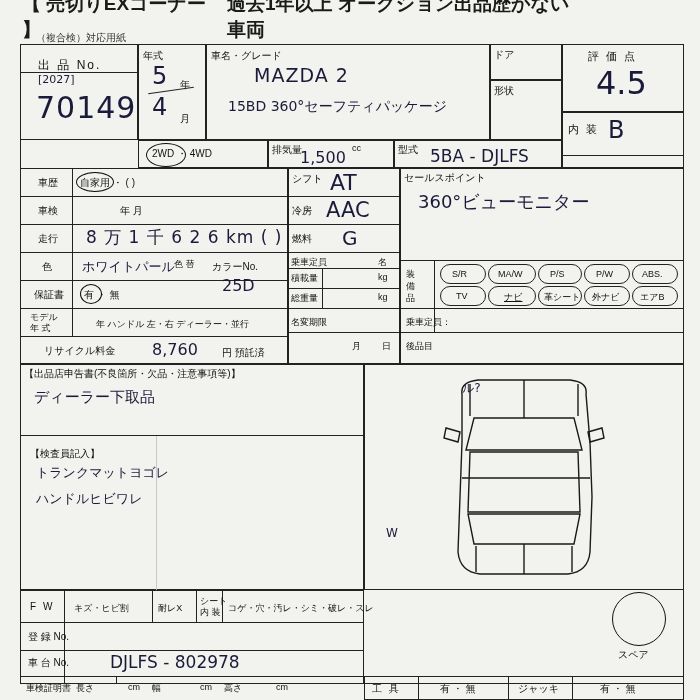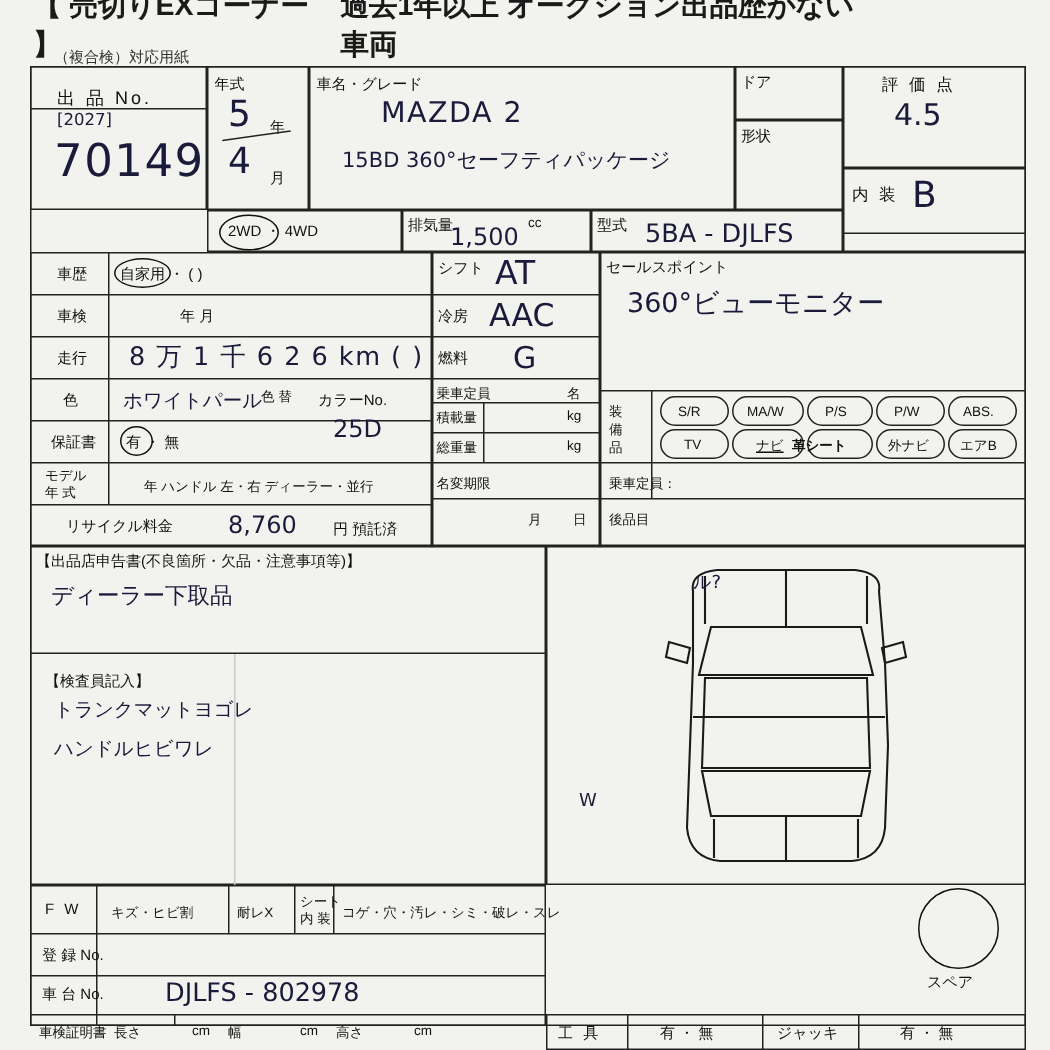--- a/index.html
+++ b/index.html
@@ -63,21 +63,21 @@
   <div class="hw" style="left:254px;top:64px;font-size:19px;letter-spacing:1px;">MAZDA 2</div>
   <div class="hw" style="left:228px;top:98px;font-size:14px;">15BD  360°セーフティパッケージ</div>
 
   <div class="bx" style="left:490px;top:44px;width:72px;height:36px;"></div>
   <div class="lbl" style="left:494px;top:48px;">ドア</div>
   <div class="bx" style="left:490px;top:80px;width:72px;height:60px;"></div>
   <div class="lbl" style="left:494px;top:84px;">形状</div>
 
   <div class="bx" style="left:562px;top:44px;width:122px;height:68px;border-width:1.5px;"></div>
   <div class="lbl" style="left:588px;top:49px;font-size:11px;letter-spacing:2px;">評 価 点</div>
-  <div class="hw" style="left:596px;top:64px;font-size:20px;">4.5</div>
+  <div class="hw" style="left:596px;top:64px;font-size:32px;">4.5</div>
   <div class="bx" style="left:562px;top:112px;width:122px;height:44px;border-width:1.5px;"></div>
   <div class="lbl" style="left:568px;top:122px;font-size:11px;letter-spacing:2px;">内 装</div>
   <div class="hw" style="left:608px;top:116px;font-size:24px;">B</div>
 
   <div class="bx" style="left:138px;top:140px;width:130px;height:28px;"></div>
   <div class="lbl" style="left:152px;top:147px;">2WD ・ 4WD</div>
   <div class="circ" style="left:146px;top:143px;width:38px;height:22px;"></div>
 
   <div class="bx" style="left:268px;top:140px;width:126px;height:28px;"></div>
   <div class="lbl" style="left:272px;top:143px;">排気量</div>
@@ -173,21 +173,21 @@
   <div class="bx" style="left:584px;top:264px;width:46px;height:20px;border-radius:10px;"></div>
   <div class="lbl sm" style="left:596px;top:269px;">P/W</div>
   <div class="bx" style="left:632px;top:264px;width:46px;height:20px;border-radius:10px;"></div>
   <div class="lbl sm" style="left:642px;top:269px;">ABS.</div>
 
   <div class="bx" style="left:440px;top:286px;width:46px;height:20px;border-radius:10px;"></div>
   <div class="lbl sm" style="left:456px;top:291px;">TV</div>
   <div class="bx" style="left:488px;top:286px;width:48px;height:20px;border-radius:10px;"></div>
   <div class="lbl sm" style="left:504px;top:291px;text-decoration:underline;">ナビ</div>
   <div class="bx" style="left:538px;top:286px;width:44px;height:20px;border-radius:10px;"></div>
-  <div class="lbl sm" style="left:528px;top:291px;font-weight:bold;">革シート</div>
+  <div class="lbl sm" style="left:544px;top:291px;">革シート</div>
   <div class="bx" style="left:584px;top:286px;width:46px;height:20px;border-radius:10px;"></div>
   <div class="lbl sm" style="left:592px;top:291px;">外ナビ</div>
   <div class="bx" style="left:632px;top:286px;width:46px;height:20px;border-radius:10px;"></div>
   <div class="lbl sm" style="left:640px;top:291px;">エアB</div>
 
   <div class="lbl sm" style="left:406px;top:316px;">乗車定員：</div>
   <div class="lbl sm" style="left:406px;top:340px;">後品目</div>
 
   <div class="bx" style="left:20px;top:364px;width:344px;height:72px;"></div>
   <div class="lbl" style="left:24px;top:367px;">【出品店申告書(不良箇所・欠品・注意事項等)】</div>

